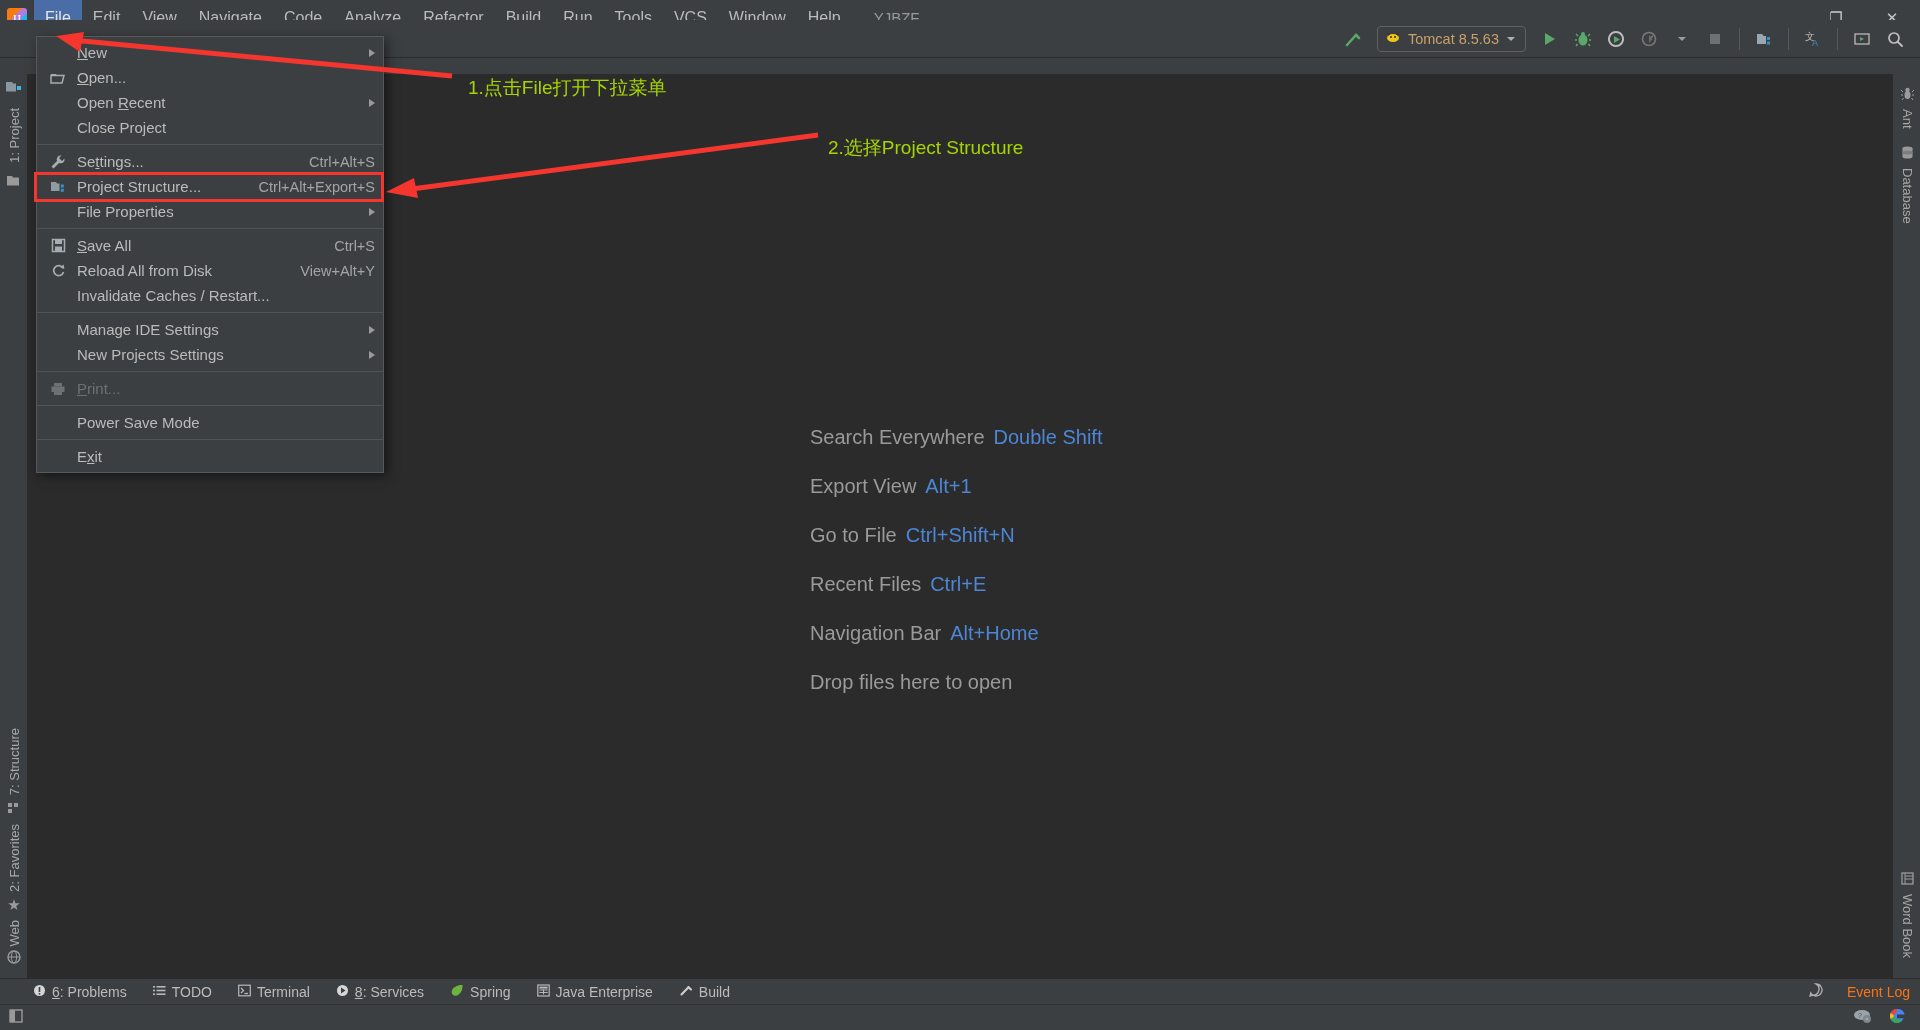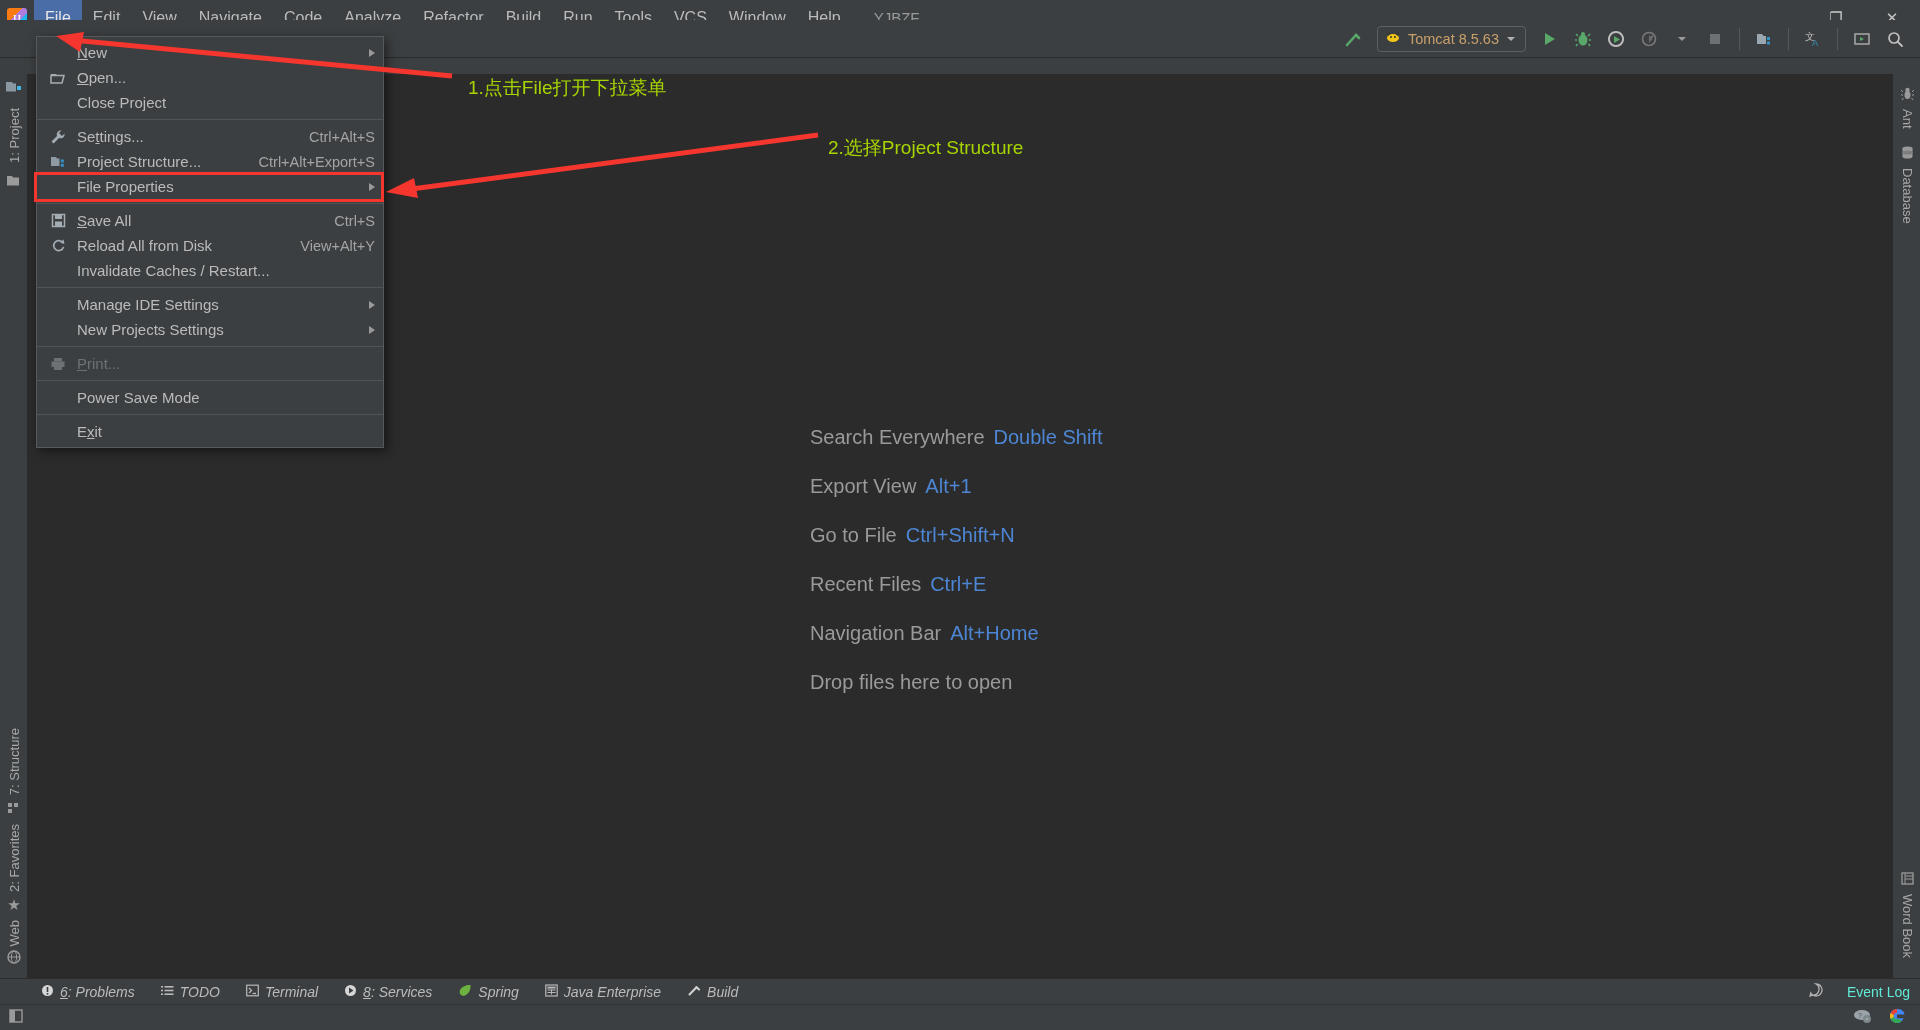--- a/index.html
+++ b/index.html
@@ -141,21 +141,21 @@
     background: #3c3f41; border-top: 1px solid #2b2b2b;
     display: flex; align-items: center;
   }
   .sb-item {
     display: flex; align-items: center; gap: 6px; padding: 0 13px;
     color: #bbbbbb; font-size: 14px; height: 26px; white-space: nowrap;
   }
   .sb-item .mn { text-decoration: underline; }
   .sb-right {
     position: absolute; right: 10px; display: flex; align-items: center; gap: 24px;
-    color: #5eead4; font-size: 14px;
+    color: #f97316; font-size: 14px;
   }
   .botbar {
     position: absolute; left: 0; bottom: 0; width: 1920px; height: 26px;
     background: #3c3f41; border-top: 1px solid #323232;
     display: flex; align-items: center; padding: 0 8px;
   }
   .botbar-right { position: absolute; right: 14px; display: flex; align-items: center; gap: 14px; }
 </style>
 </head>
 <body>
@@ -385,20 +385,25 @@
         <span class="mi-icon">
           <svg width="16" height="14" viewBox="0 0 16 14">
             <path d="M1 3 h5 l1.3 1.8 H1 Z" fill="#a5adb4"></path>
             <path d="M1 4.5 h13 l-2 7.5 H1 Z" fill="none" stroke="#a5adb4" stroke-width="1.5"></path>
           </svg>
         </span>
         <span class="mi-label"><span class="mn">O</span>pen...</span>
       </div>
       <div class="mrow">
         <span class="mi-icon"></span>
+        <span class="mi-label">Open <span class="mn">R</span>ecent</span>
+        <span class="mi-arrow"></span>
+      </div>
+      <div class="mrow">
+        <span class="mi-icon"></span>
         <span class="mi-label">Close Project</span>
       </div>
       <div class="msep"></div>
       <div class="mrow">
         <span class="mi-icon">
           <svg width="16" height="16" viewBox="0 0 16 16">
             <path d="M11.5 1.5 a4 4 0 0 0 -4.5 5.5 L1.5 12.5 l2 2 L9 9 a4 4 0 0 0 5.5 -4.5 L12 7 L9 4 Z" fill="#a5adb4"></path>
           </svg>
         </span>
         <span class="mi-label">Se<span class="mn">t</span>tings...</span>
@@ -490,21 +495,21 @@
     <g>
       <line x1="818" y1="135" x2="404" y2="190" stroke="#f4362e" stroke-width="5"></line>
       <polygon points="386,192 414,178 418,198" fill="#f4362e"></polygon>
     </g>
   </svg>
 
   <div class="anno anno1">1.点击File打开下拉菜单</div>
   <div class="anno anno2">2.选择Project Structure</div>
 
   <div class="statusbar">
-    <div id="sb-items" style="display:flex;padding-left:28px;font-style:italic;">
+    <div id="sb-items" style="display:flex;padding-left:20px;">
         <div class="sb-item">
           <span><svg width="13" height="13" viewBox="0 0 13 13">
               <circle cx="6.5" cy="6.5" r="5.5" fill="#d6d6d6"></circle>
               <rect x="5.7" y="3" width="1.6" height="5" fill="#3c3f41"></rect>
               <rect x="5.7" y="9" width="1.6" height="1.6" fill="#3c3f41"></rect>
             </svg></span>
           <span><span class="mn">6</span>: Problems</span>
         </div>
         <div class="sb-item">
           <span><svg width="13" height="13" viewBox="0 0 13 13">

